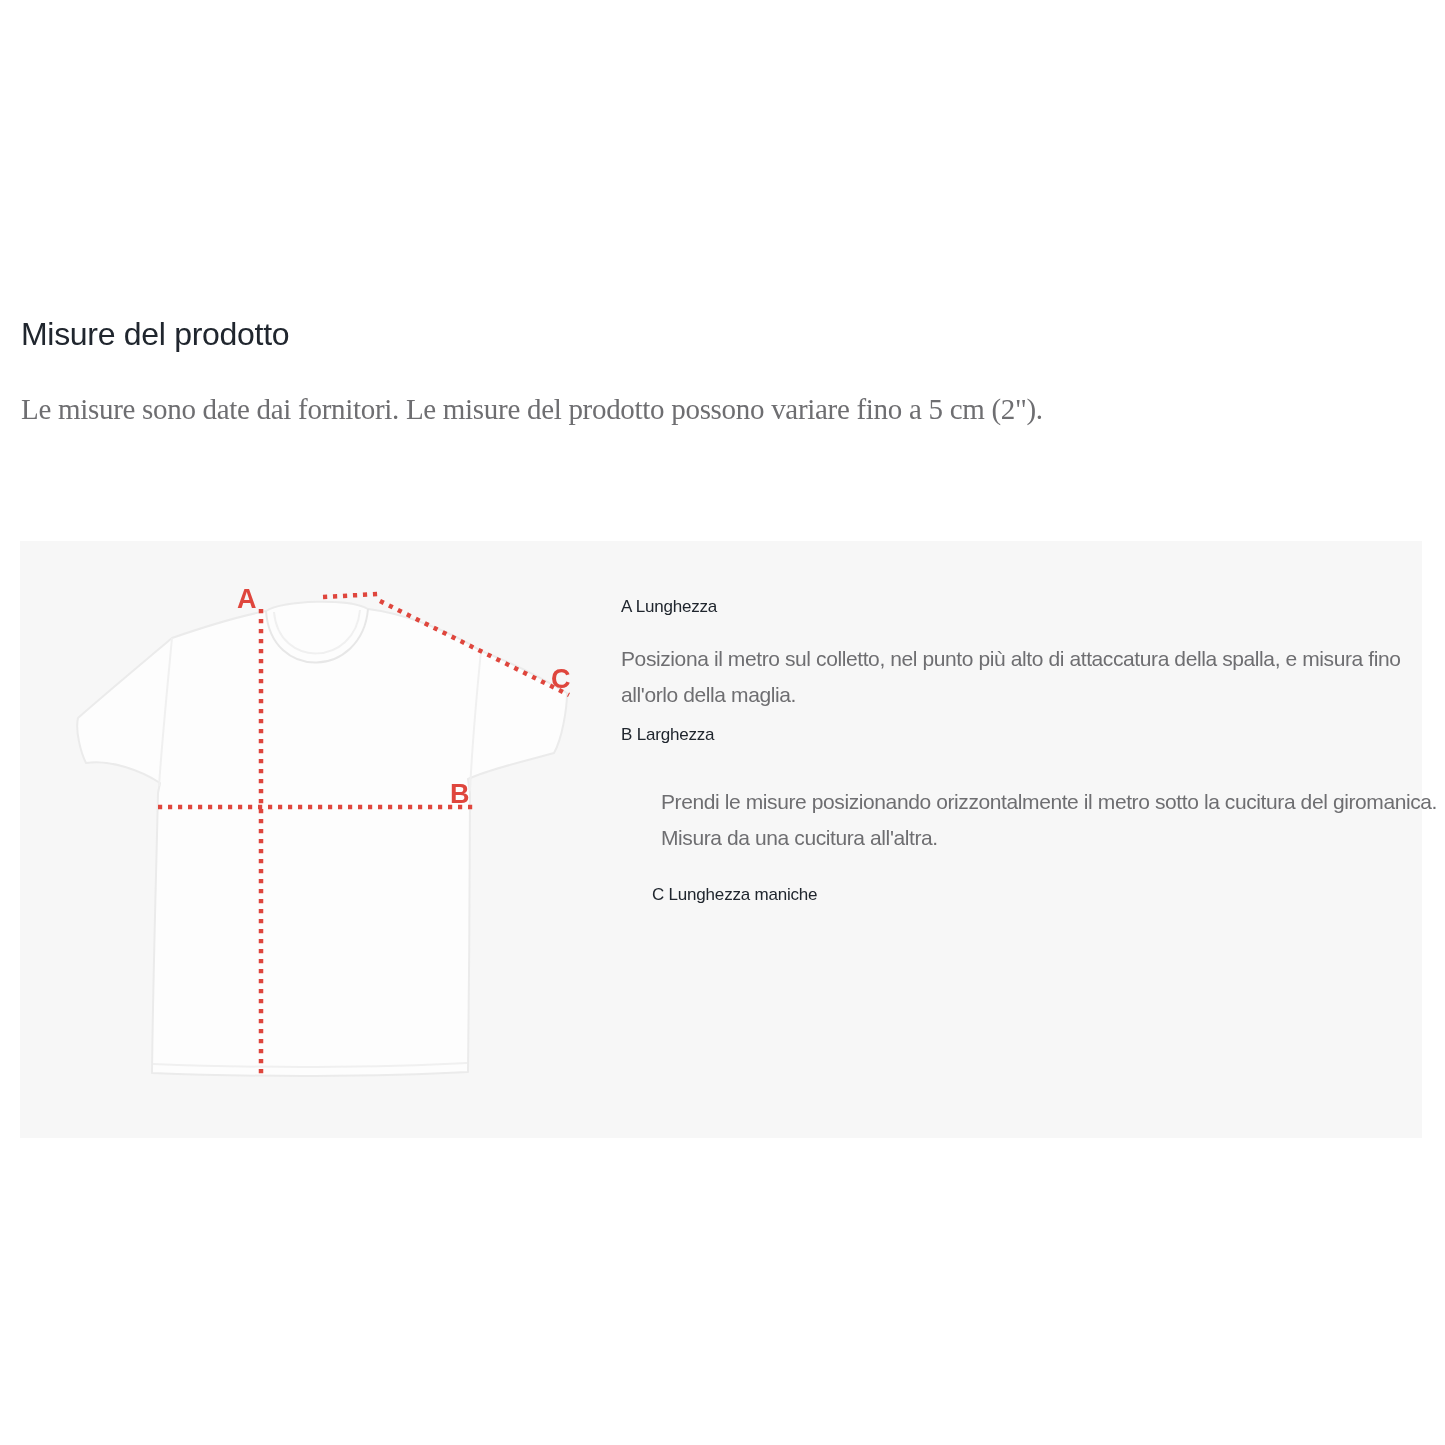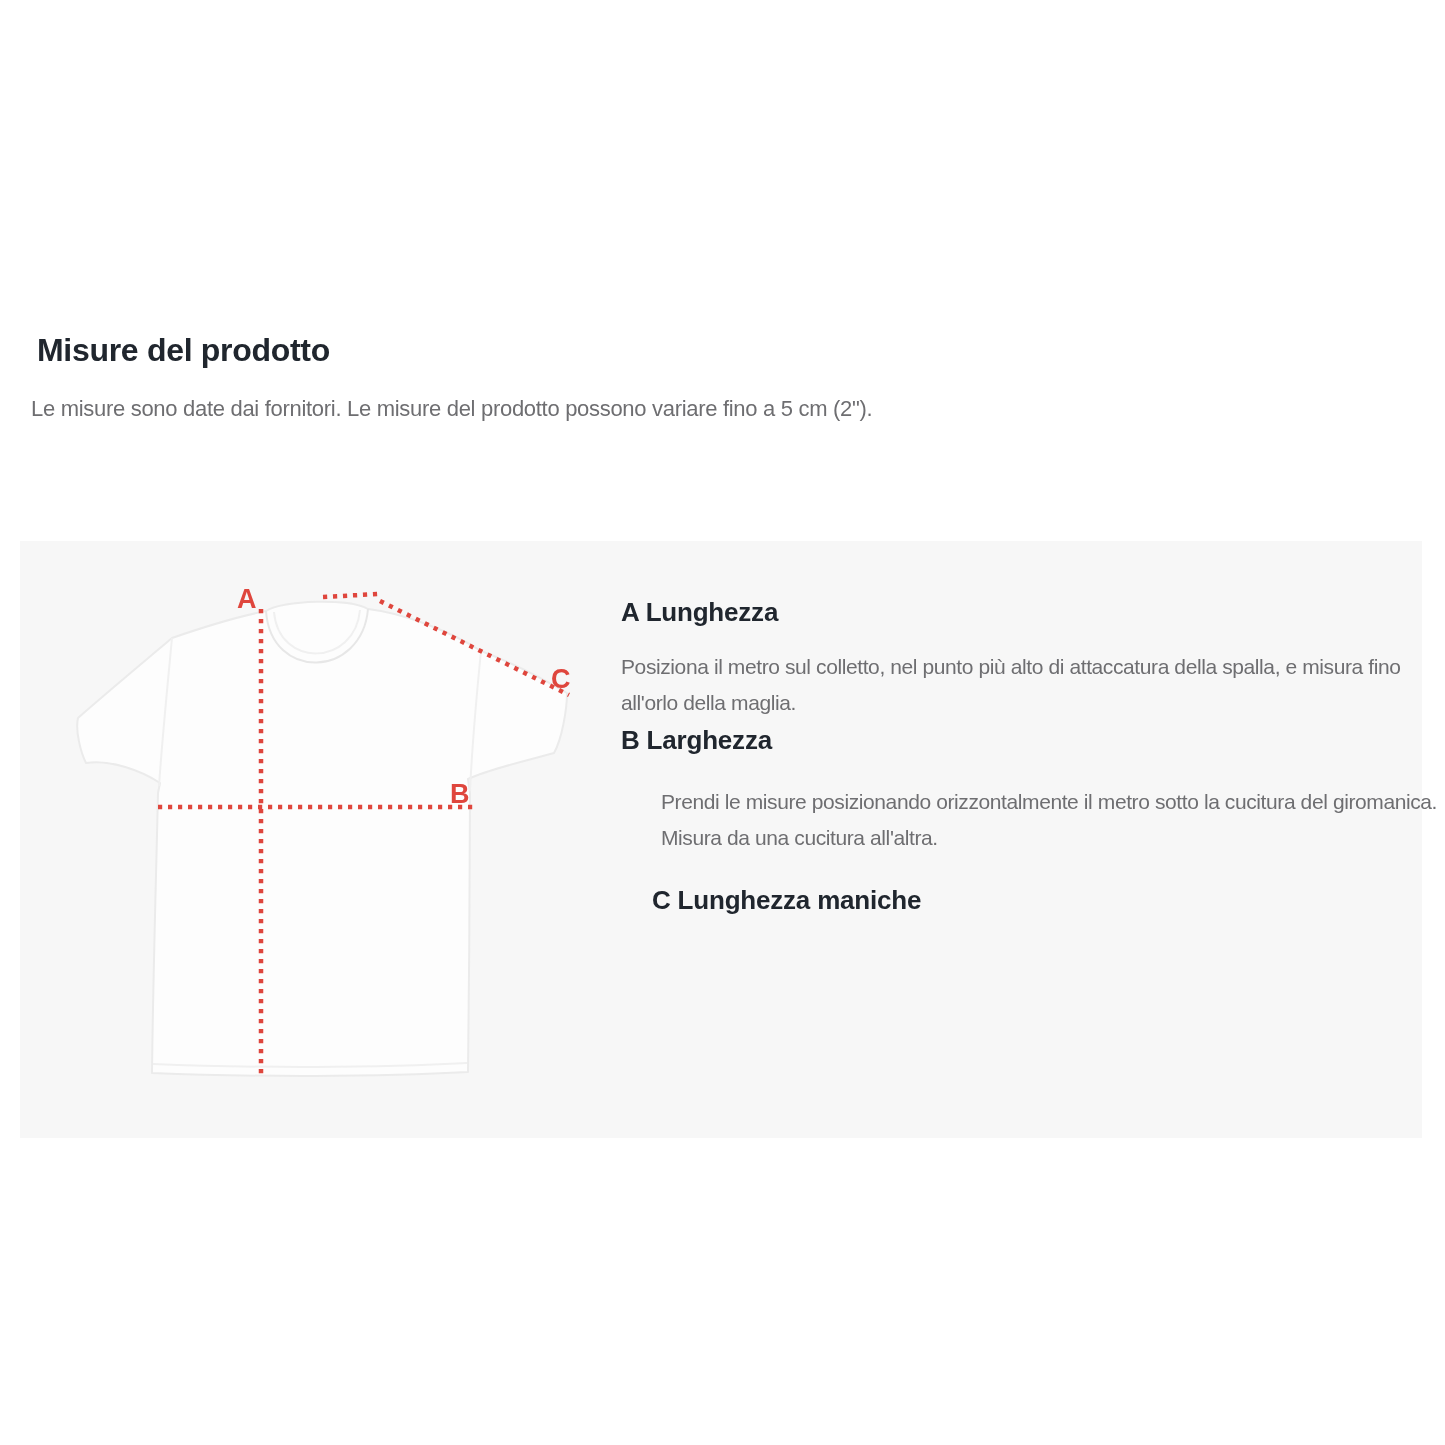--- a/index.html
+++ b/index.html
@@ -13,72 +13,73 @@
     position: relative;
     width: 1445px;
     height: 1445px;
     background: #ffffff;
     overflow: hidden;
   }
   .page-title {
     position: absolute;
     left: 21px;
     top: 316px;
-    margin: 16px;
+    margin: 0;
     font-size: 32px;
-    font-weight: 700;
+    font-weight: 400;
     letter-spacing: -0.3px;
     color: var(--heading-color, #20262e);
   }
   .intro {
     position: absolute;
-    left: 31px;
+    left: 21px;
     margin: 0;
     width: 1390px;
-    font-size: 22px;
+    font-size: 29px;
     line-height: 28px;
     letter-spacing: -0.3px;
     color: var(--body-color, #6e6e71);
+    font-family: Liberation Serif, serif;
   }
   .intro-1 { top: 395px; }
   .intro-2 { top: 452px; }
   .guide-panel {
     position: absolute;
     left: 20px;
     top: 541px;
     width: 1402px;
     height: 597px;
     background: var(--panel-bg, #f7f7f7);
   }
   .diagram-svg {
     position: absolute;
     left: 0;
     top: 0;
   }
   .measure-heading {
     position: absolute;
     left: 601px;
     margin: 0;
-    font-size: 26px;
-    font-weight: 700;
+    font-size: 17px;
+    font-weight: 400;
     letter-spacing: -0.2px;
     color: var(--heading-color, #20262e);
   }
   .measure-body {
     position: absolute;
     left: 601px;
     margin: 0;
     width: 790px;
     font-size: 21px;
     line-height: 36px;
     letter-spacing: -0.4px;
     color: var(--body-color, #6e6e71);
   }
   .heading-a { top: 56px; }
-  .body-a    { top: 108px; }
+  .body-a    { top: 100px; }
   .heading-b { top: 184px; }
   .body-b    { top: 243px; margin-left: 40px; }
   .heading-c { top: 344px; margin-left: 31px; }
   .body-c    { top: 385px; }
   .dotted {
     stroke: var(--accent, #df463d);
     stroke-width: 4.5;
     stroke-dasharray: 4.2 5.8;
     stroke-linecap: butt;
     fill: none;

